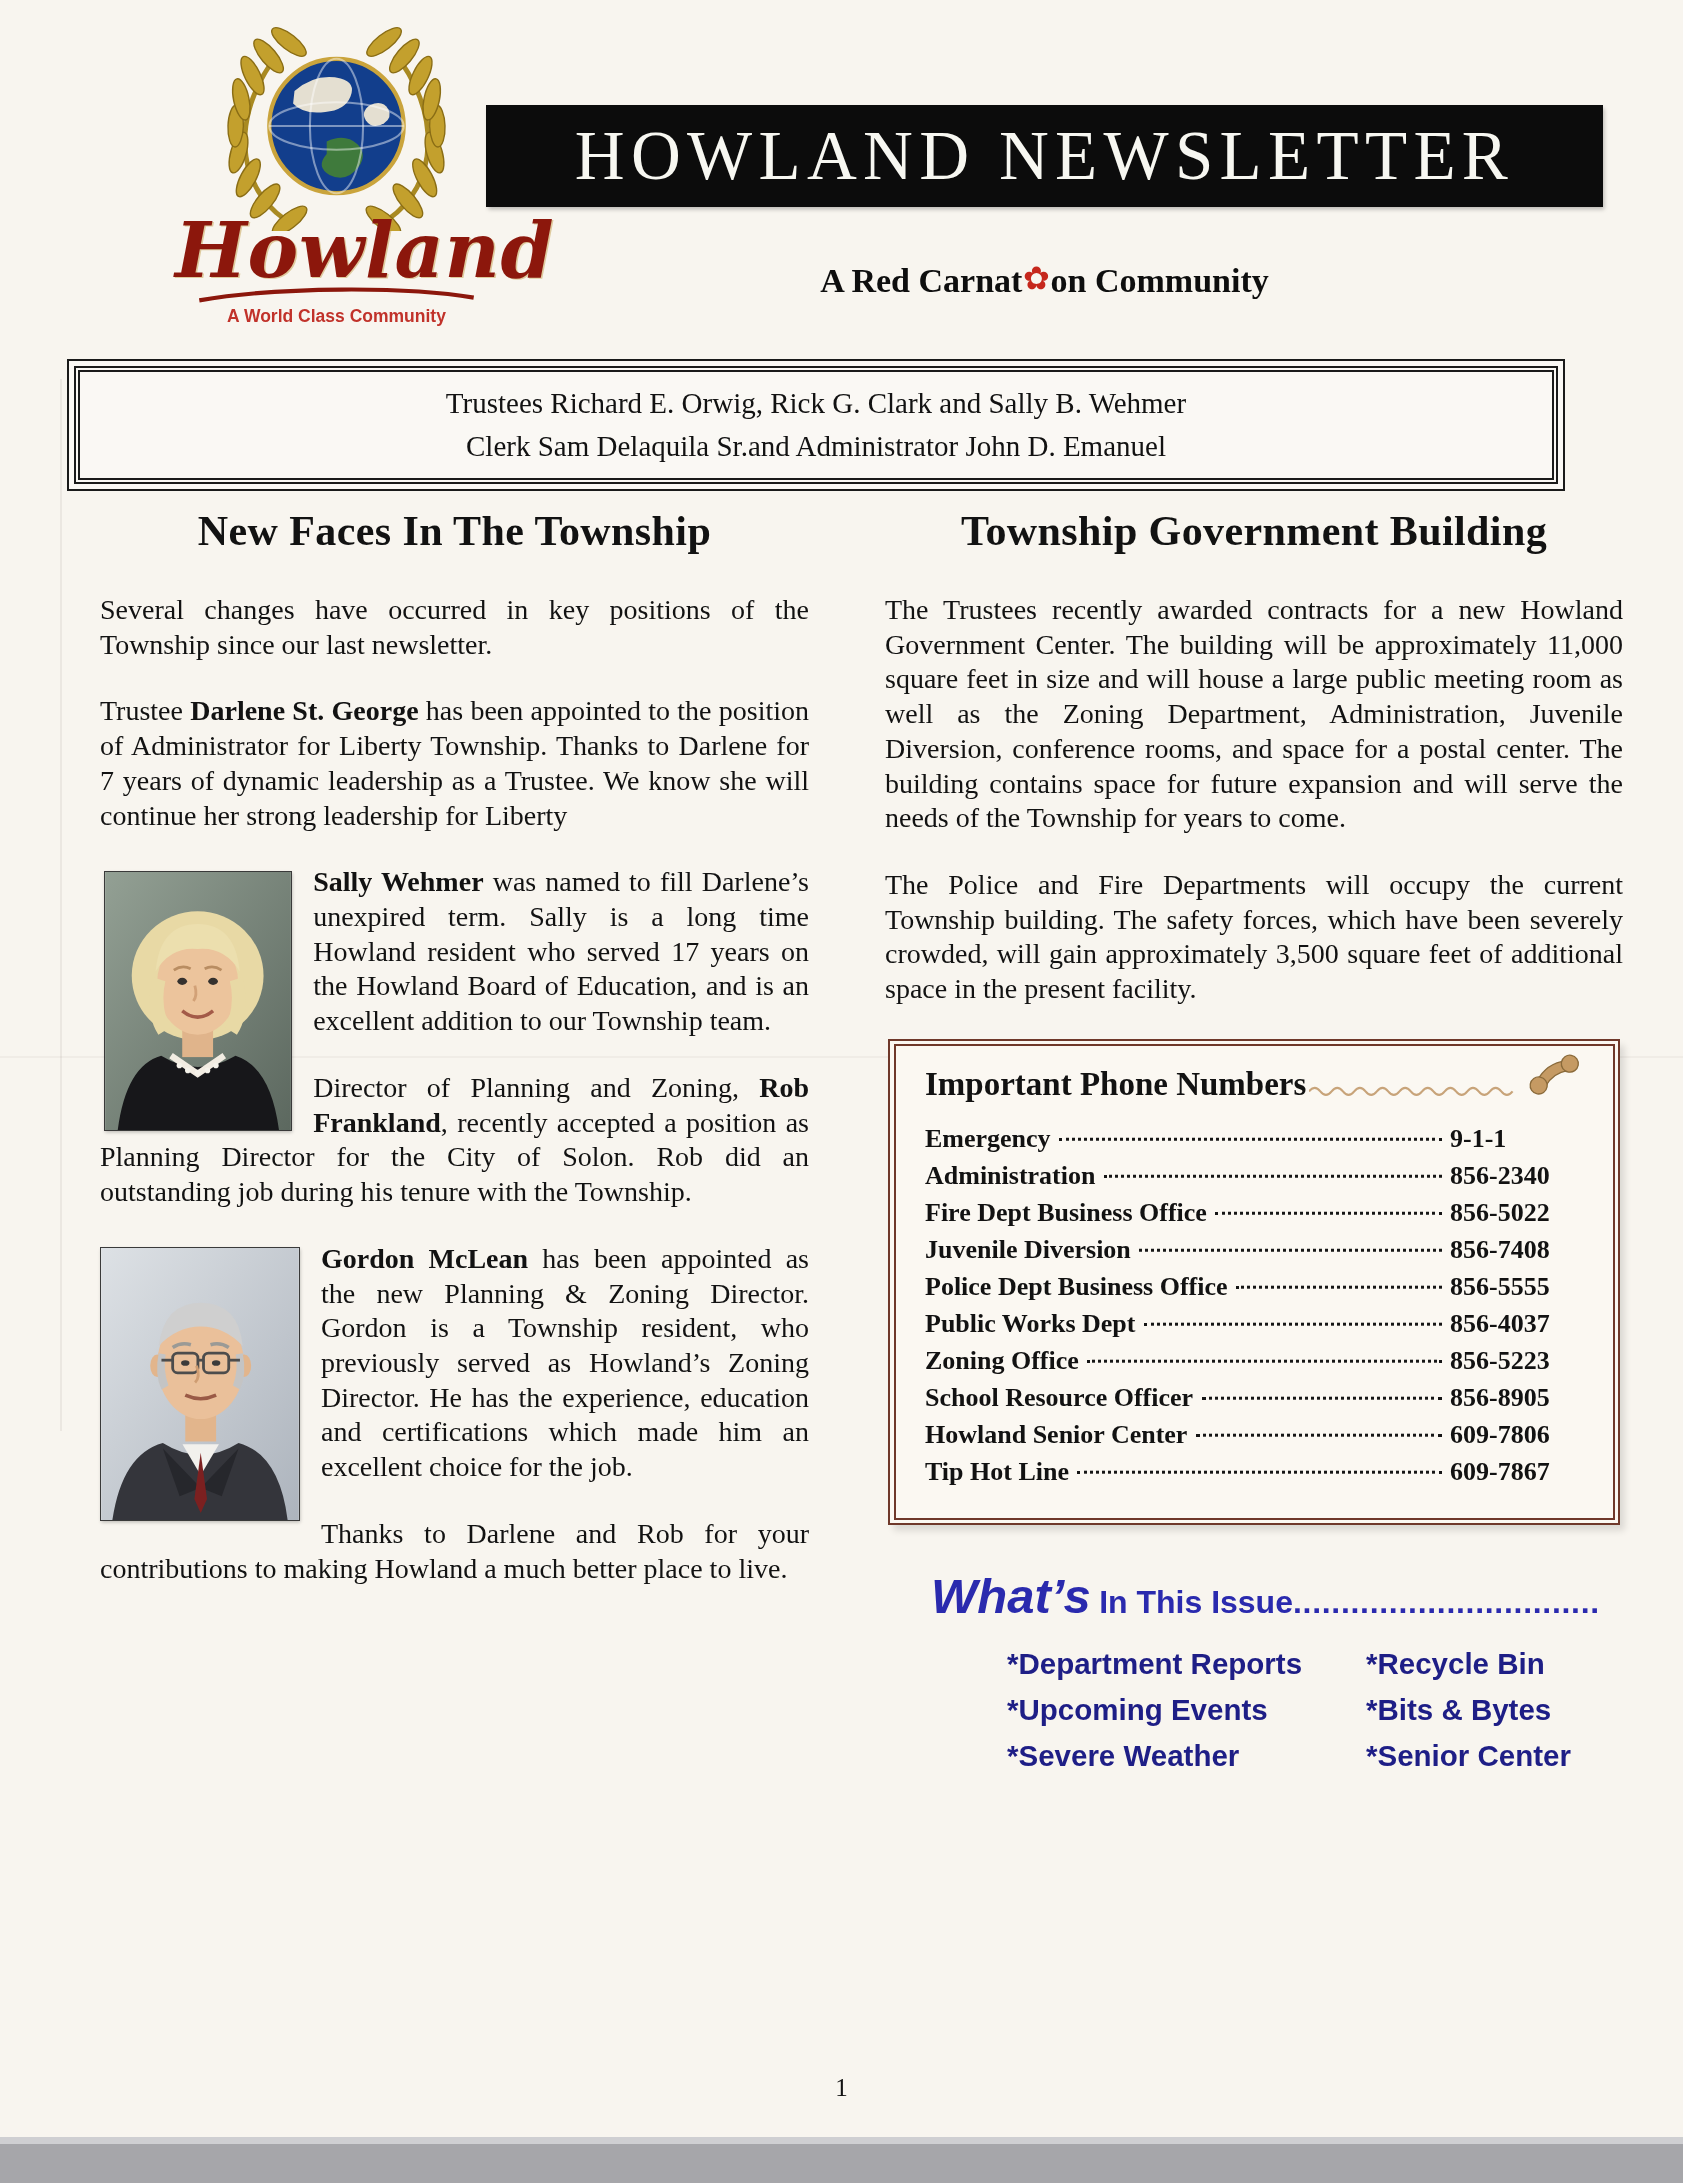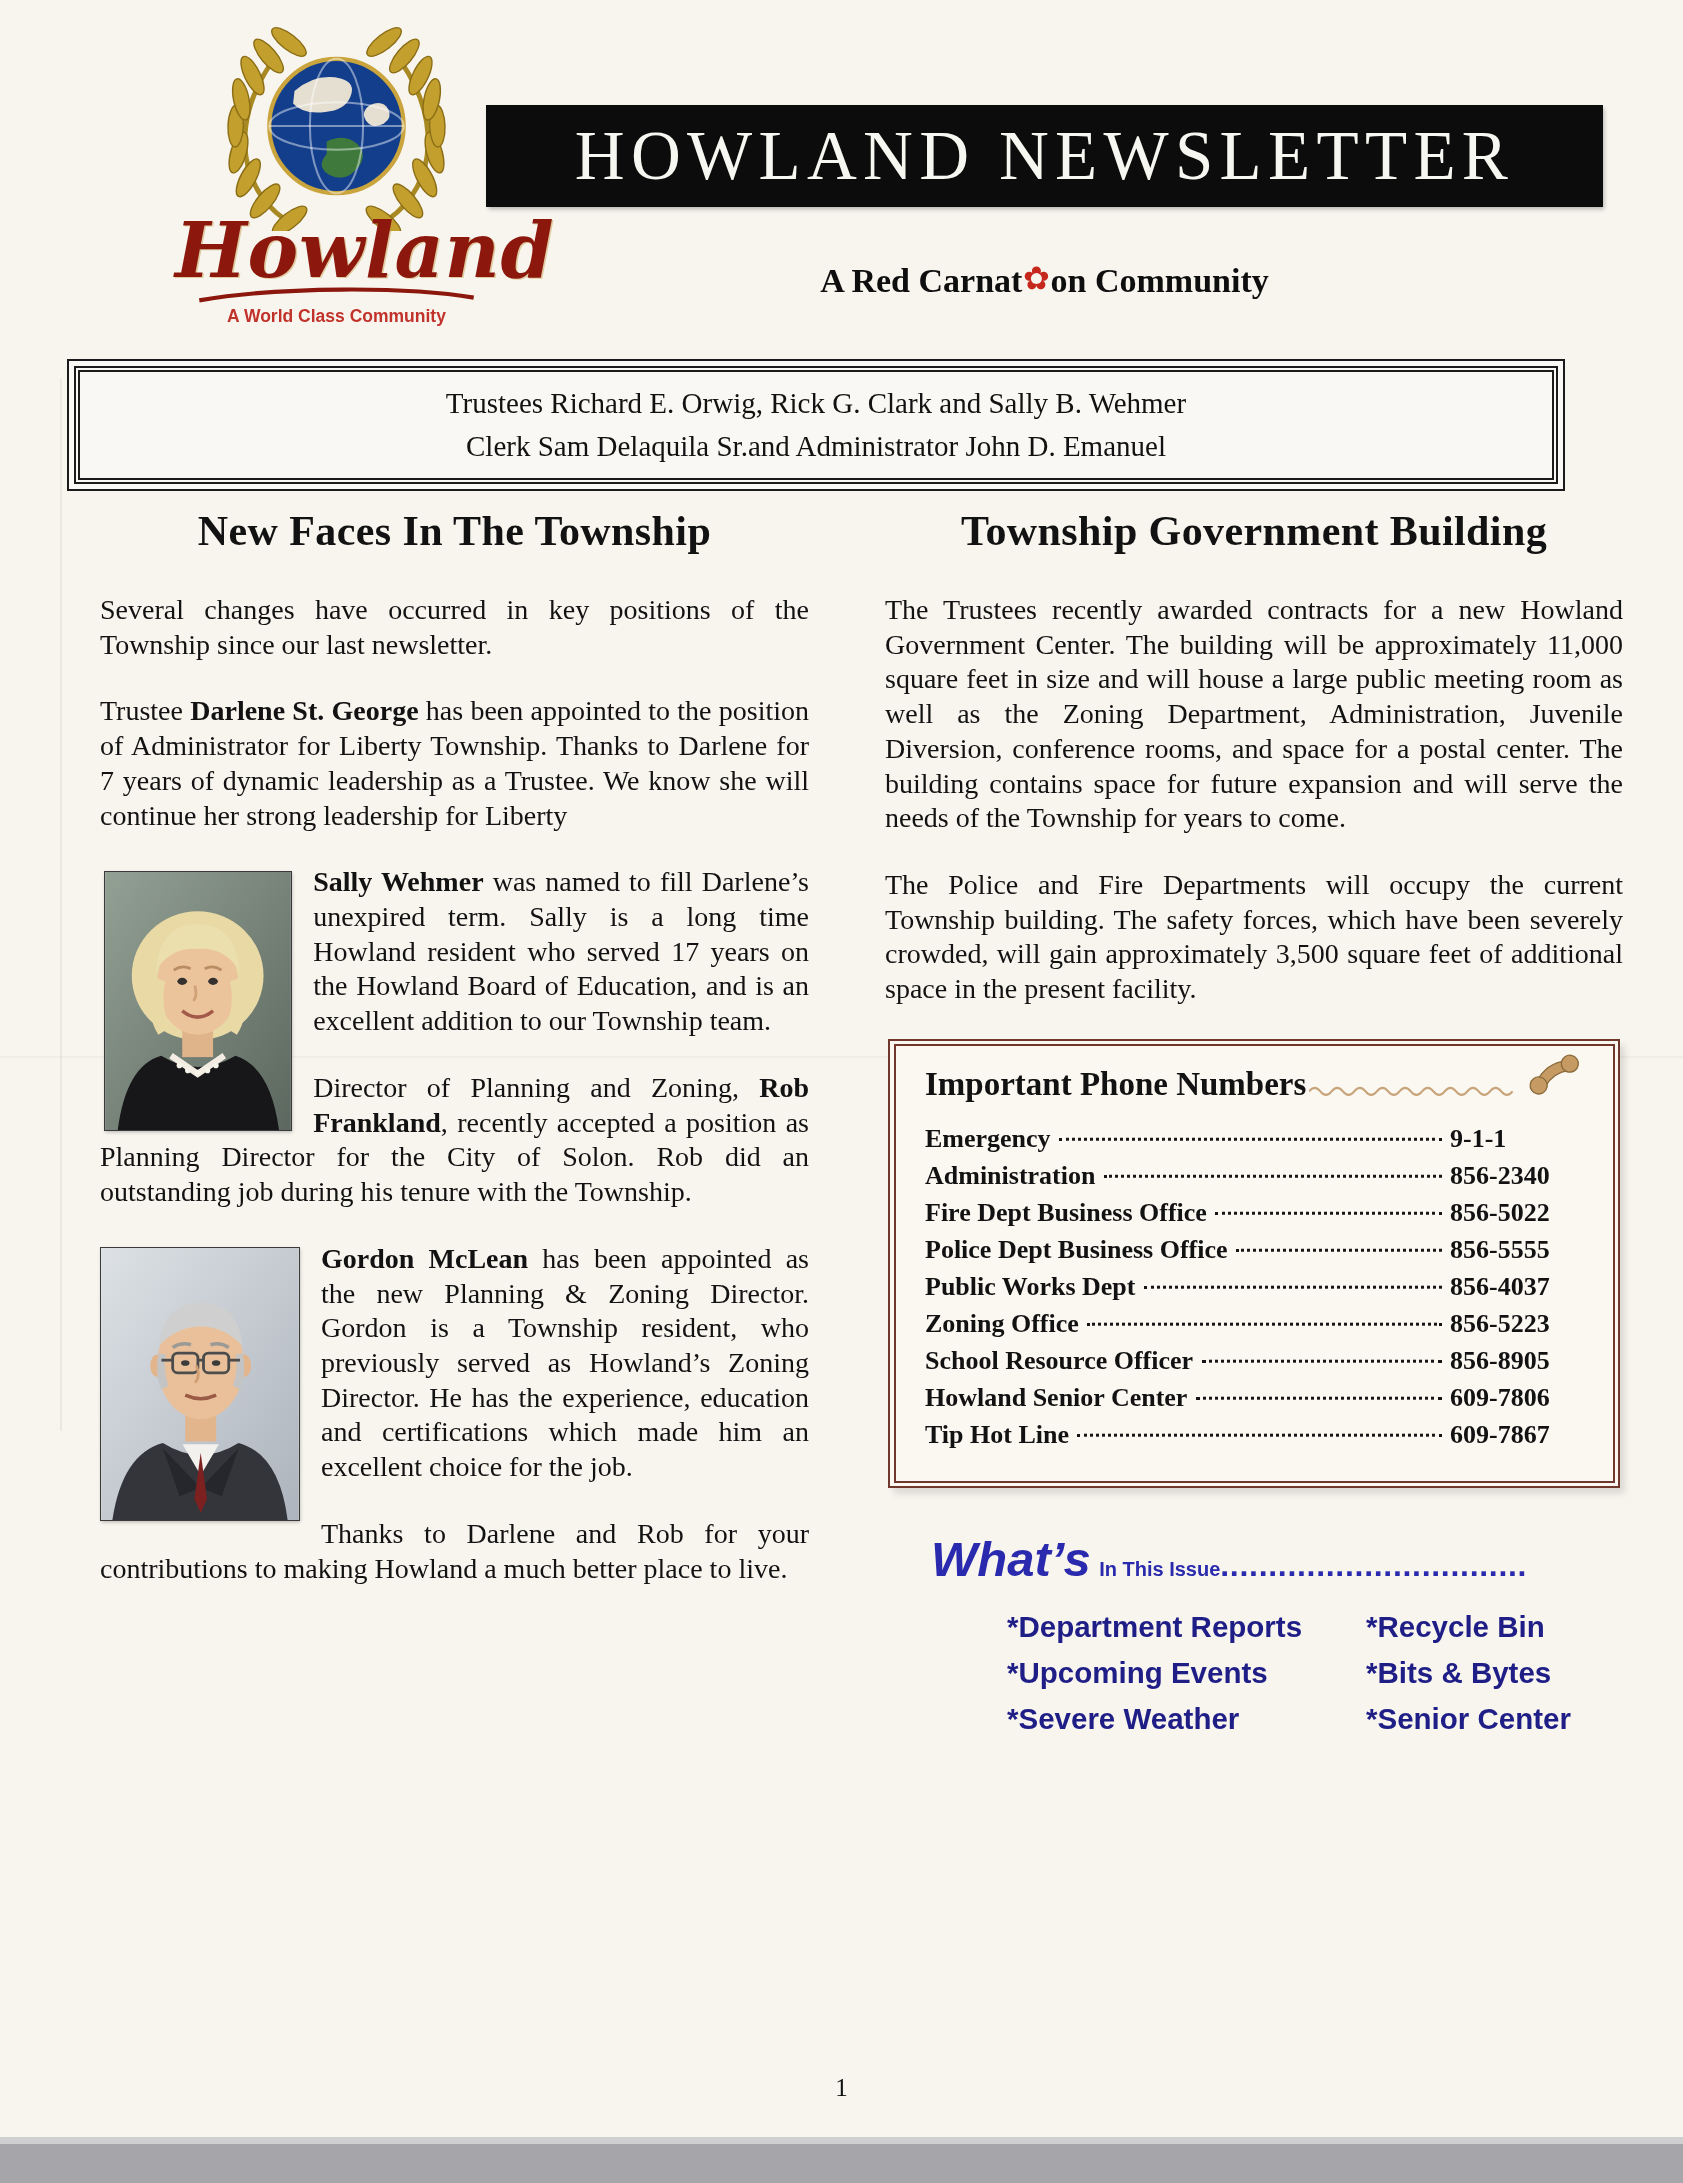--- a/index.html
+++ b/index.html
@@ -55,21 +55,21 @@
   .handset{width:59px;height:59px;margin:-19.6px 0 0;}
   .phone-row{display:flex;align-items:baseline;font-weight:bold;font-size:26px;margin-bottom:7px;}
   .plabel{white-space:nowrap;}
   .leader{flex:1;border-bottom:3.5px dotted #161616;margin:0 8.4px;transform:translateY(-6.3px);}
   .pnum{white-space:nowrap;width:133px;}
 
   
   .issue{margin-top:43px;padding-left:46px;font-family:"Liberation Sans",sans-serif;}
   .issue-title{color:#2a2aae;white-space:nowrap;}
   .whats{font-style:italic;font-weight:bold;font-size:49px;margin-right:8.4px;}
-  .issue-rest{font-weight:bold;font-size:20px;margin-top:28px;}
+  .issue-rest{font-weight:bold;font-size:32px;margin-top:28px;}
   .issue-dots{font-weight:bold;font-size:32px;letter-spacing:0.7px;}
   .issue-grid{display:grid;grid-template-columns:359px 1fr;margin-top:17px;padding-left:76px;}
   .issue-item{font-weight:bold;font-size:29.5px;color:#1e1e86;line-height:1.55;}
 
   .pagenum{position:absolute;left:0;right:0;top:2074px;text-align:center;font-size:25px;}
 </style>
 </head>
 <body>
 
 <div class="page">
@@ -249,20 +249,25 @@
                 <span class="leader"></span>
                 <span class="pnum">856-2340</span>
               </div>
 
               <div class="phone-row">
                 <span class="plabel">Fire Dept Business Office</span>
                 <span class="leader"></span>
                 <span class="pnum">856-5022</span>
               </div>
 
+              <div class="phone-row">
+                <span class="plabel">Juvenile Diversion</span>
+                <span class="leader"></span>
+                <span class="pnum">856-7408</span>
+              </div>
 
               <div class="phone-row">
                 <span class="plabel">Police Dept Business Office</span>
                 <span class="leader"></span>
                 <span class="pnum">856-5555</span>
               </div>
 
               <div class="phone-row">
                 <span class="plabel">Public Works Dept</span>
                 <span class="leader"></span>

